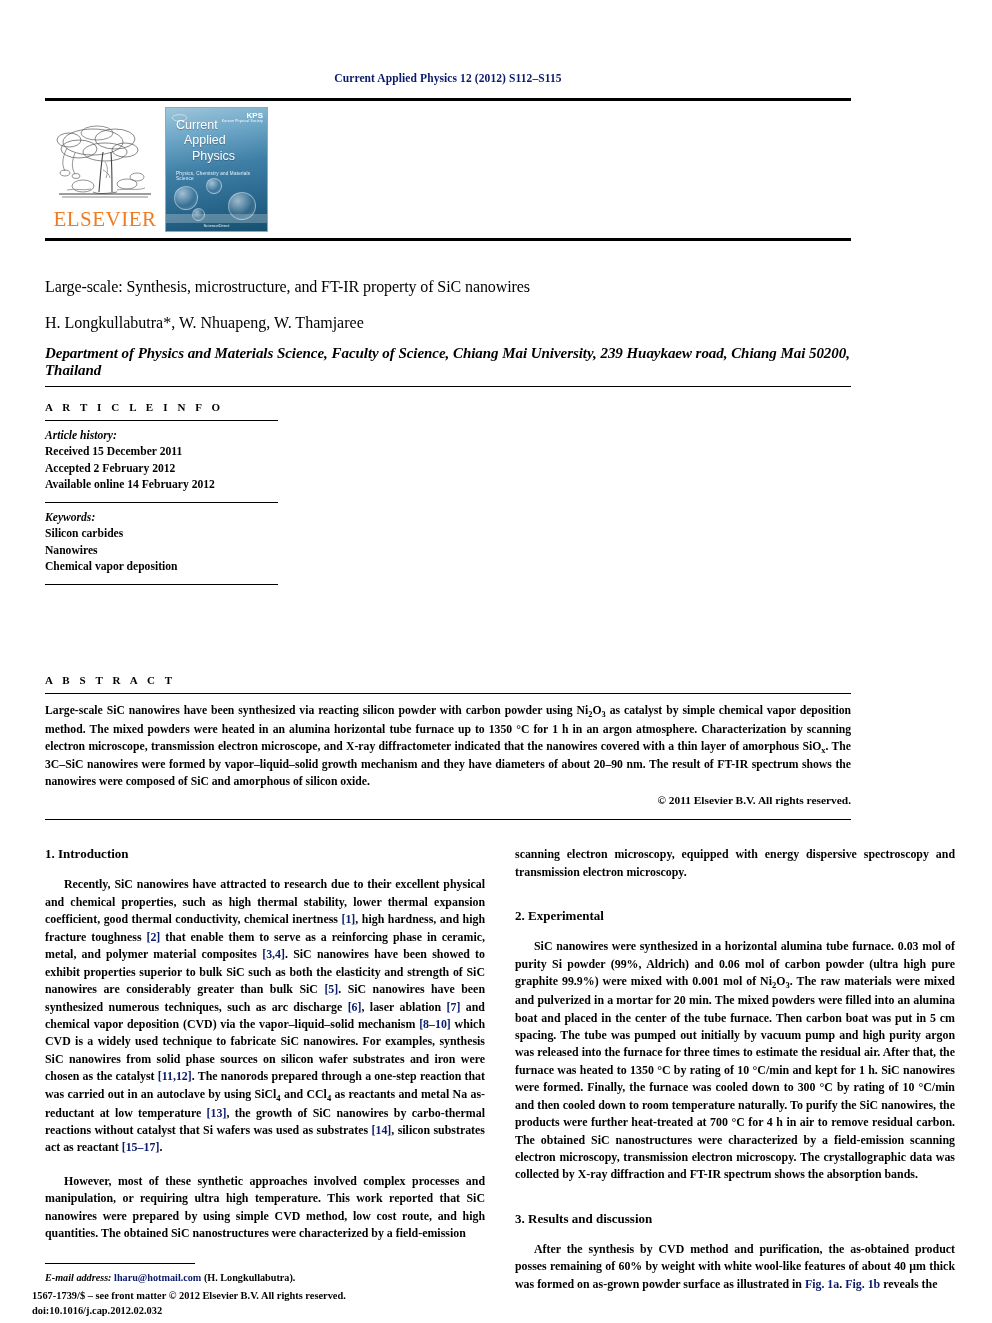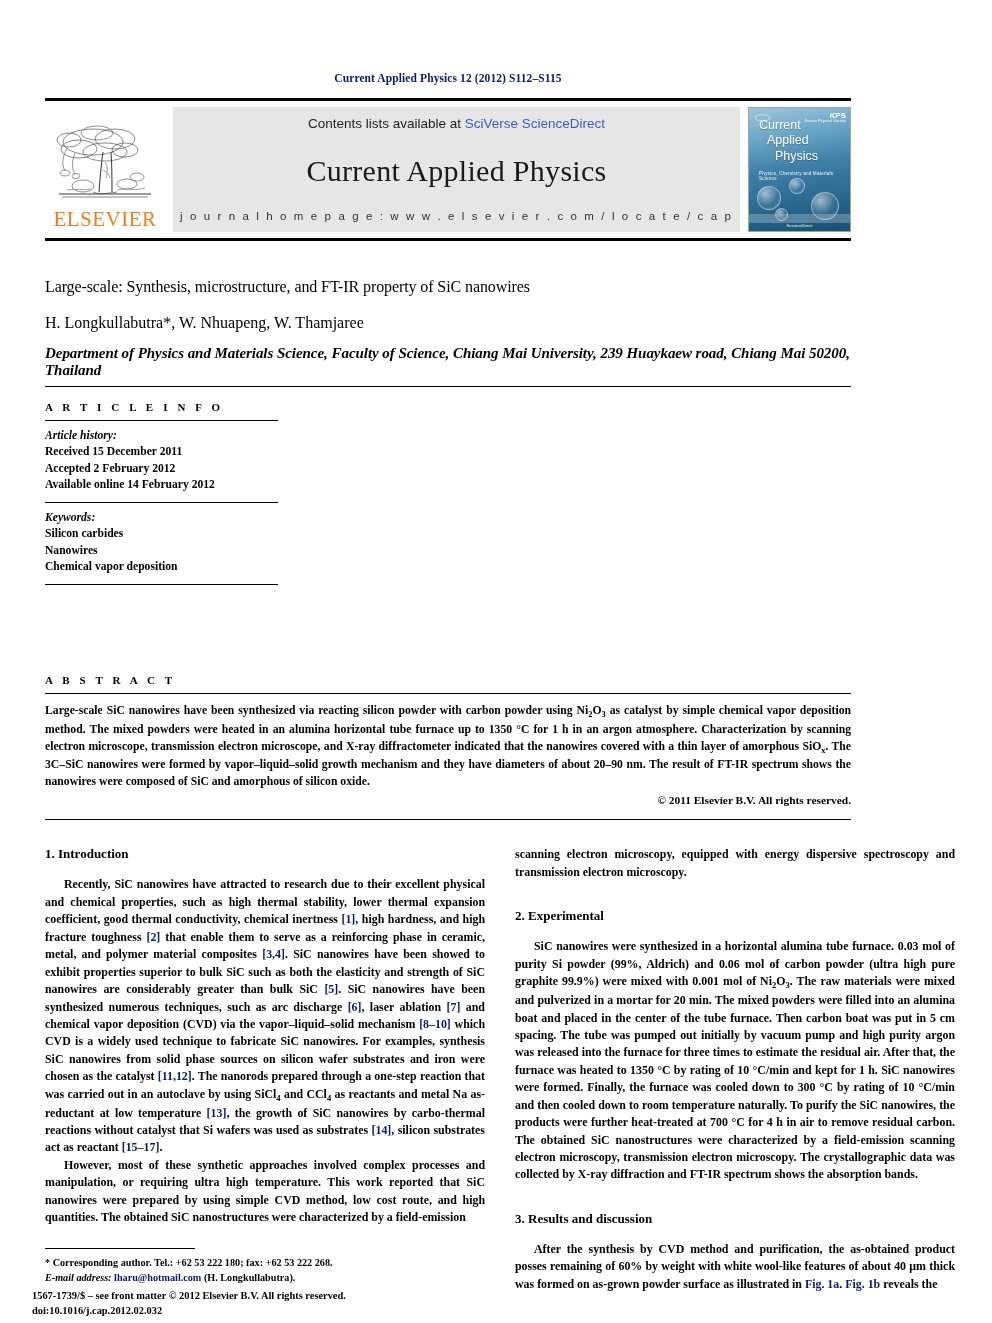--- a/index.html
+++ b/index.html
@@ -213,21 +213,21 @@
   h2.section.spaced { margin-top: 27px; }
   p.para {
     font-size: 11.9px;
     line-height: 1.465;
     text-align: justify;
     margin: 0;
     text-indent: 19px;
     font-weight: bold;
   }
   p.para.cont { text-indent: 0; }
-  p.para + p.para { margin-top: 0; }
+  p.para + p.para { margin-top: 16px; }
   a.ref { color: #0a1a6b; text-decoration: none; }
 
   
   .footnote-wrap {
     position: absolute;
     left: 45px;
     bottom: 38px;
     width: 440px;
   }
   .footnote-rule { border-top: 1px solid #000; width: 150px; margin-bottom: 7px; }
@@ -287,27 +287,20 @@
           <ellipse cx="84" cy="55" rx="7" ry="4" stroke="#666"></ellipse>
           <path d="M6 72 H98" stroke="#3a3a3a" stroke-width="1.2"></path>
           <path d="M9 75 H95" stroke="#6a6a6a" stroke-width="0.8"></path>
           <path d="M14 68 C22 66, 30 69, 38 67" stroke="#777"></path>
           <path d="M64 68 C74 66, 84 69, 92 66" stroke="#777"></path>
         </g>
       </svg>
       <div class="elsevier-word">ELSEVIER</div>
     </div>
 
-    <div class="journal-band">
-      <div class="contents-line">
-        <span>Contents lists available at </span><a href="#">SciVerse ScienceDirect</a>
-      </div>
-      <div class="journal-title">Current Applied Physics</div>
-      <div class="homepage-line">j o u r n a l   h o m e p a g e :   w w w . e l s e v i e r . c o m / l o c a t e / c a p</div>
-    </div>
 
     <div class="cover-thumb">
       <div class="cover-inner">
         <svg class="cover-els" viewBox="0 0 20 16">
           <ellipse cx="10" cy="6" rx="9" ry="4" fill="none" stroke="#fff" stroke-width="0.8"></ellipse>
           <path d="M10 10 L10 15" stroke="#fff" stroke-width="0.8"></path>
         </svg>
         <div class="cover-kps">
           <span>KPS</span>
           <small>Korean Physical Society</small>
@@ -380,21 +373,20 @@
       <p class="para cont">scanning electron microscopy, equipped with energy dispersive spectroscopy and transmission electron microscopy.</p>
       <h2 class="section spaced">2.  Experimental</h2>
       <p class="para"><span>SiC nanowires were synthesized in a horizontal alumina tube furnace. 0.03 mol of purity Si powder (99%, Aldrich) and 0.06 mol of carbon powder (ultra high pure graphite 99.9%) were mixed with 0.001 mol of Ni</span><sub>2</sub><span>O</span><sub>3</sub><span>. The raw materials were mixed and pulverized in a mortar for 20 min. The mixed powders were filled into an alumina boat and placed in the center of the tube furnace. Then carbon boat was put in 5 cm spacing. The tube was pumped out initially by vacuum pump and high purity argon was released into the furnace for three times to estimate the residual air. After that, the furnace was heated to 1350 °C by rating of 10 °C/min and kept for 1 h. SiC nanowires were formed. Finally, the furnace was cooled down to 300 °C by rating of 10 °C/min and then cooled down to room temperature naturally. To purify the SiC nanowires, the products were further heat-treated at 700 °C for 4 h in air to remove residual carbon. The obtained SiC nanostructures were characterized by a field-emission scanning electron microscopy, transmission electron microscopy. The crystallographic data was collected by X-ray diffraction and FT-IR spectrum shows the absorption bands.</span></p>
       <h2 class="section spaced">3.  Results and discussion</h2>
       <p class="para"><span>After the synthesis by CVD method and purification, the as-obtained product posses remaining of 60% by weight with white wool-like features of about 40 μm thick was formed on as-grown powder surface as illustrated in </span><a class="ref" href="#">Fig. 1a</a><span>. </span><a class="ref" href="#">Fig. 1b</a><span> reveals the</span></p>
     </div>
   </div>
 
   <div class="footnote-wrap">
     <div class="footnote-rule"></div>
-    <div class="footnote">* Corresponding author. Tel.: +62 53 222 180; fax: +62 53 222 268.</div>
     <div class="footnote">
       <span class="em">E-mail address:</span>
       <a href="#">lharu@hotmail.com</a>
       <span>(H. Longkullabutra).</span>
     </div>
   </div>
 
   <div class="imprint">
     <div>1567-1739/$ – see front matter © 2012 Elsevier B.V. All rights reserved.</div>
     <div>doi:10.1016/j.cap.2012.02.032</div>

